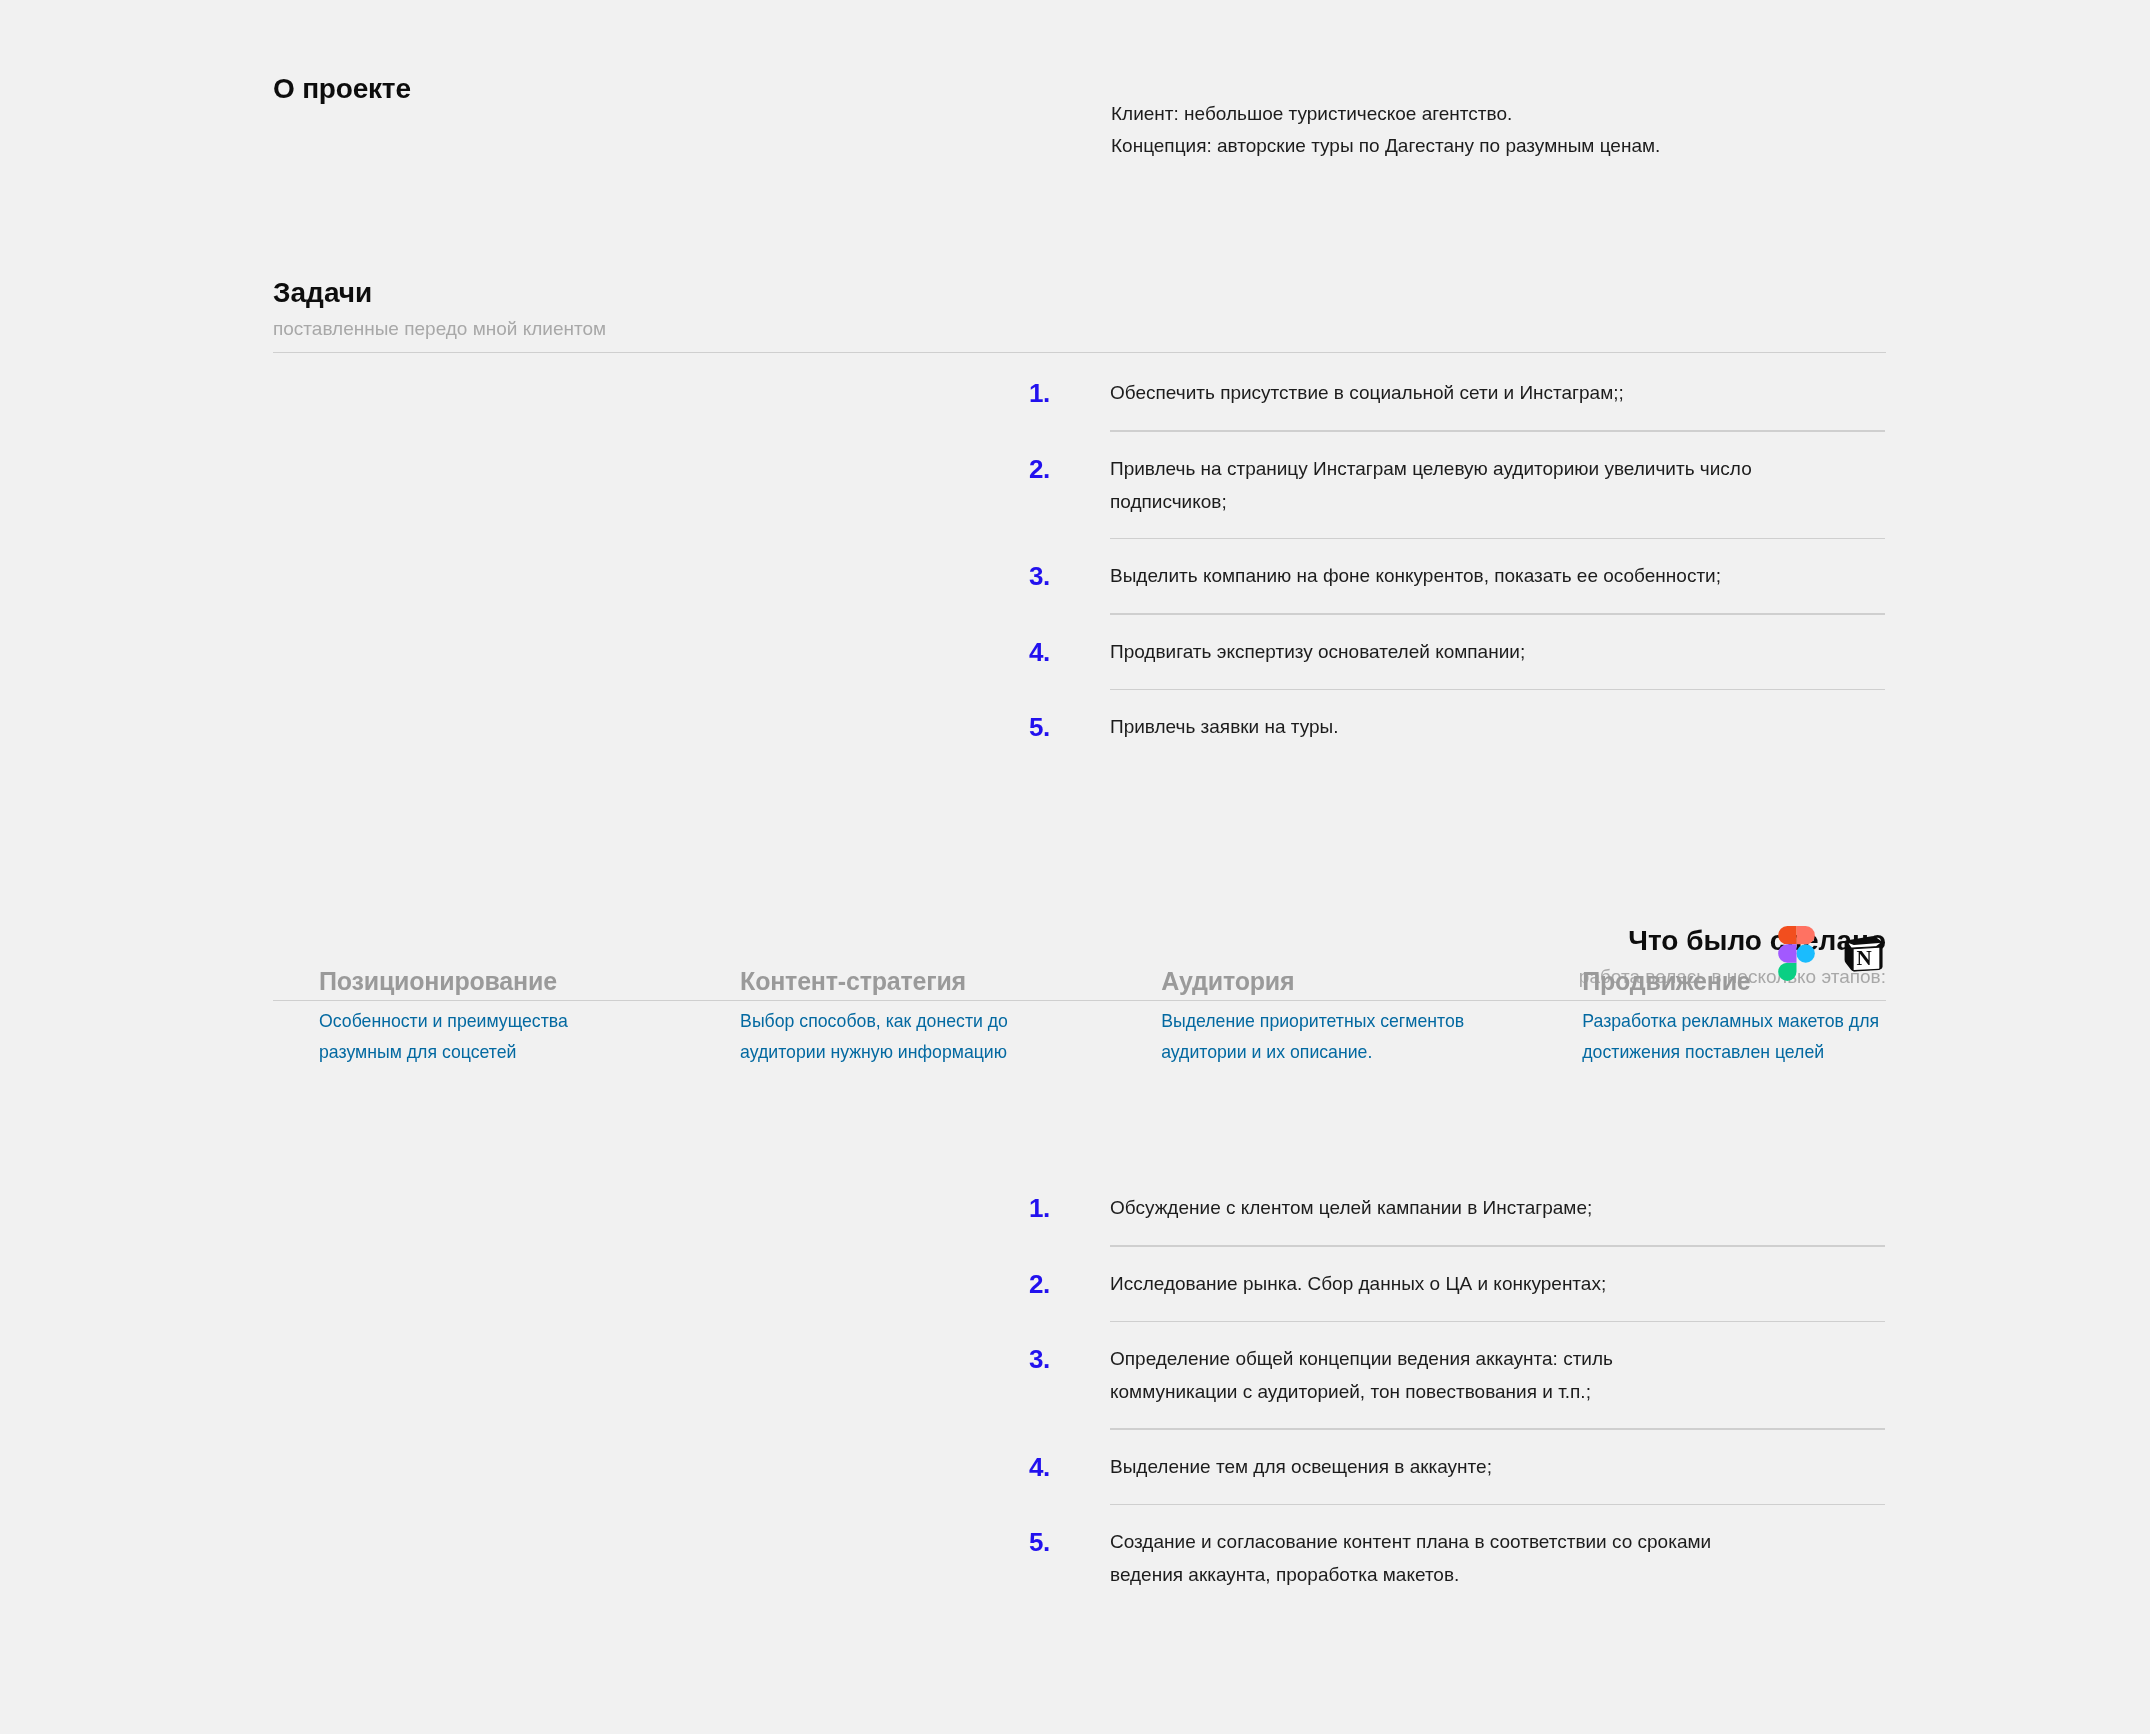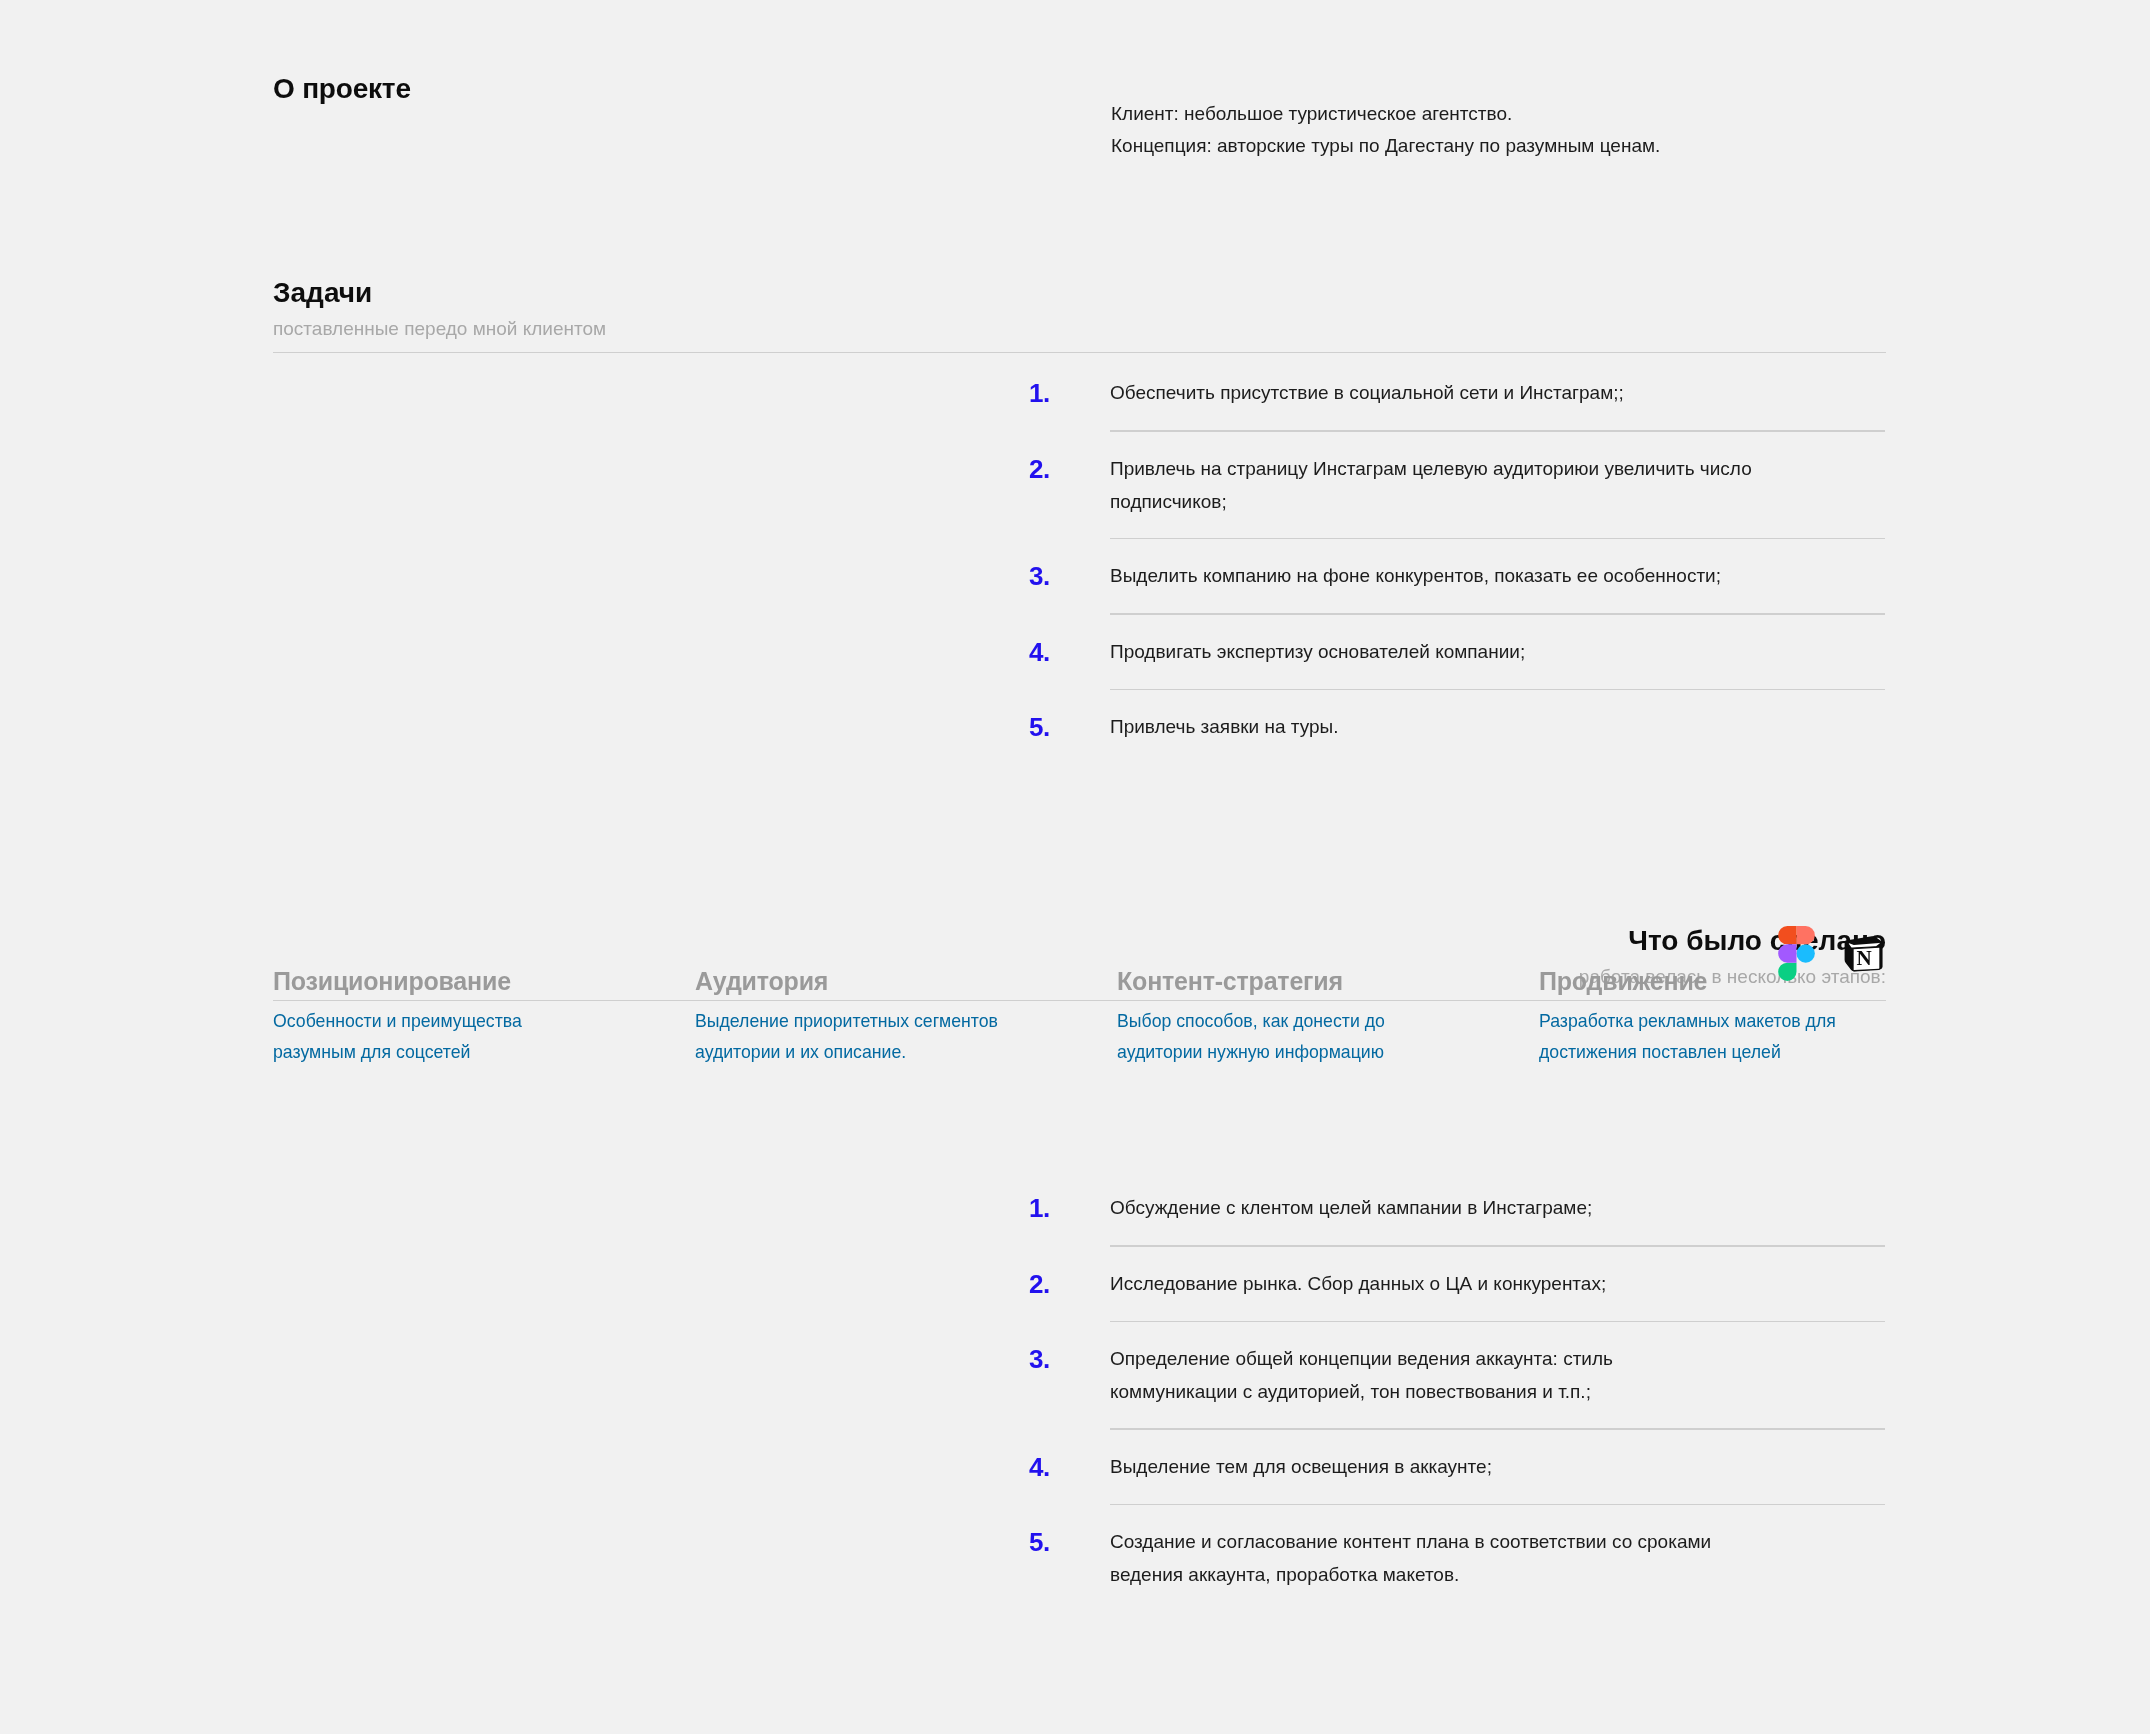--- a/index.html
+++ b/index.html
@@ -127,21 +127,21 @@
 
   
   .stages {
     position: absolute;
     left: 273px;
     top: 966px;
     width: 1613px;
     display: flex;
   }
 
-  .stage { width: 422px; padding-right: 38px; }
+  .stage { width: 422px; padding-right: 38px; margin-left: 46px; }
   .stage:last-child { width: 346px; padding-right: 0; }
 
   .stage .stage-title {
     font-size: 25px;
     font-weight: 700;
     color: #9a9a9a;
     line-height: 1.25;
     letter-spacing: -0.2px;
   }
 
@@ -227,28 +227,28 @@
       </span>
     </div>
   </div>
 
   <div class="stages" id="stages-row">
       <div class="stage">
         <div class="stage-title">Позиционирование</div>
         <div class="stage-desc"><span>Особенности и преимущества</span><span class="l2">разумным для соцсетей</span></div>
       </div>
       <div class="stage">
+        <div class="stage-title">Контент-стратегия</div>
+        <div class="stage-desc"><span>Выбор способов, как донести до</span><span class="l2">аудитории нужную информацию</span></div>
+      </div>
+      <div class="stage">
         <div class="stage-title">Аудитория</div>
         <div class="stage-desc"><span>Выделение приоритетных сегментов</span><span class="l2">аудитории и их описание.</span></div>
       </div>
       <div class="stage">
-        <div class="stage-title">Контент-стратегия</div>
-        <div class="stage-desc"><span>Выбор способов, как донести до</span><span class="l2">аудитории нужную информацию</span></div>
-      </div>
-      <div class="stage">
         <div class="stage-title">Продвижение</div>
         <div class="stage-desc"><span>Разработка рекламных макетов для</span><span class="l2">достижения поставлен целей</span></div>
       </div>
     </div>
 
   <div class="num-list" id="done-list" style="top:1191px;">
       <div class="num-item">
         <div class="num">1.</div>
         <div class="txt"><span>Обсуждение с клентом целей кампании в Инстаграме;</span></div>
       </div>

